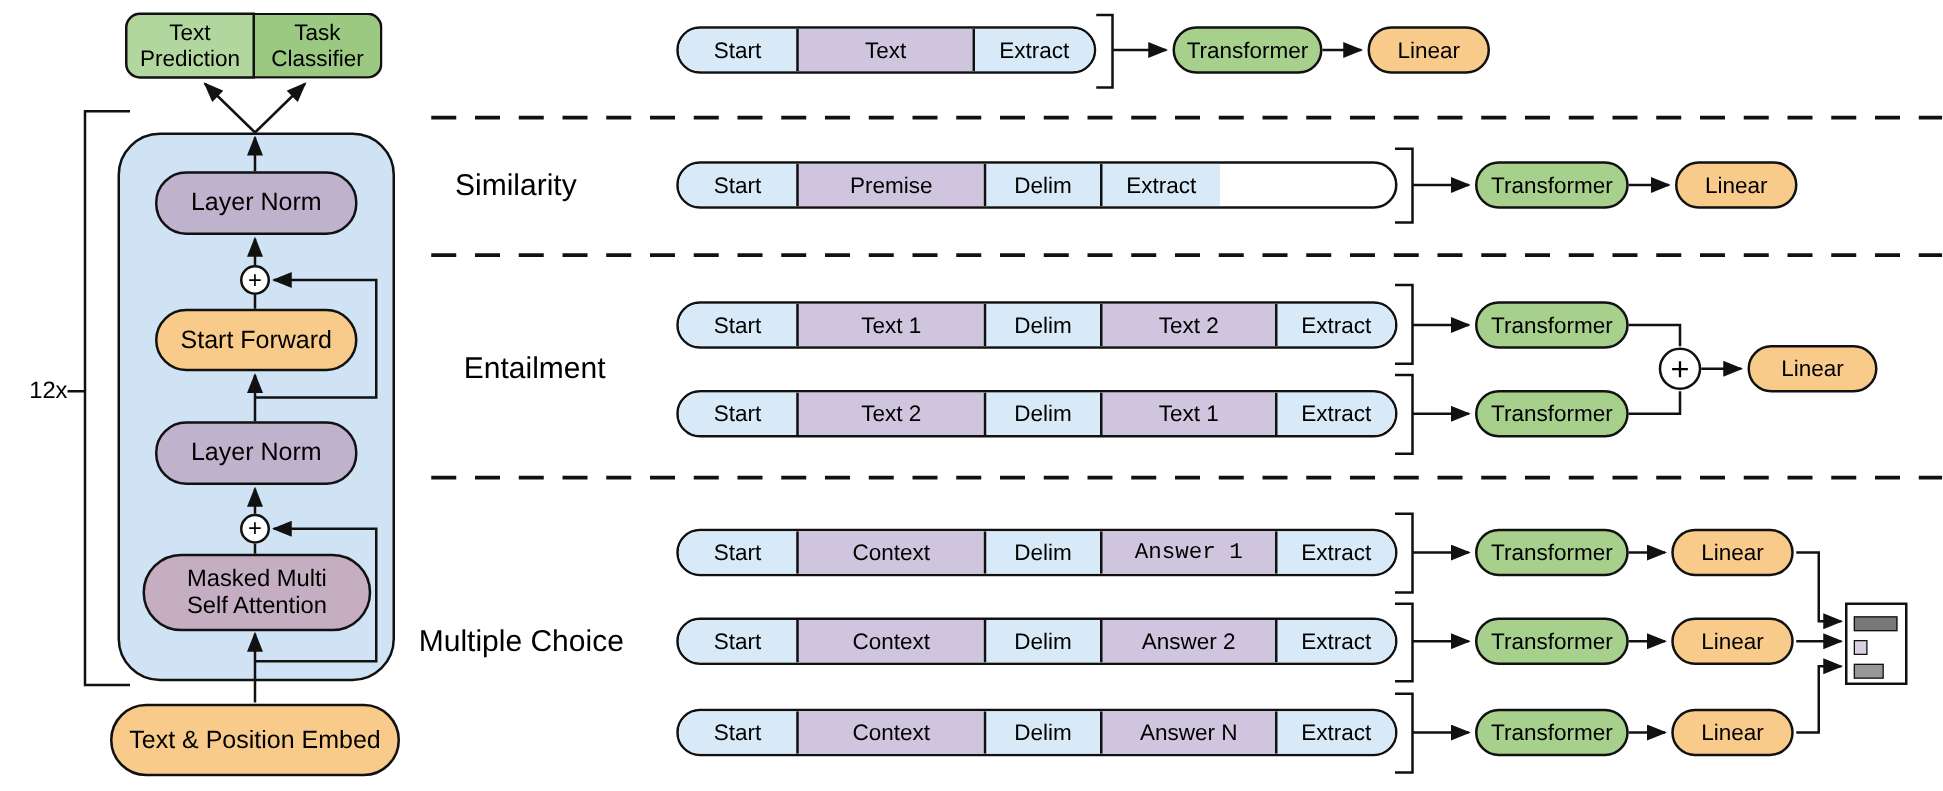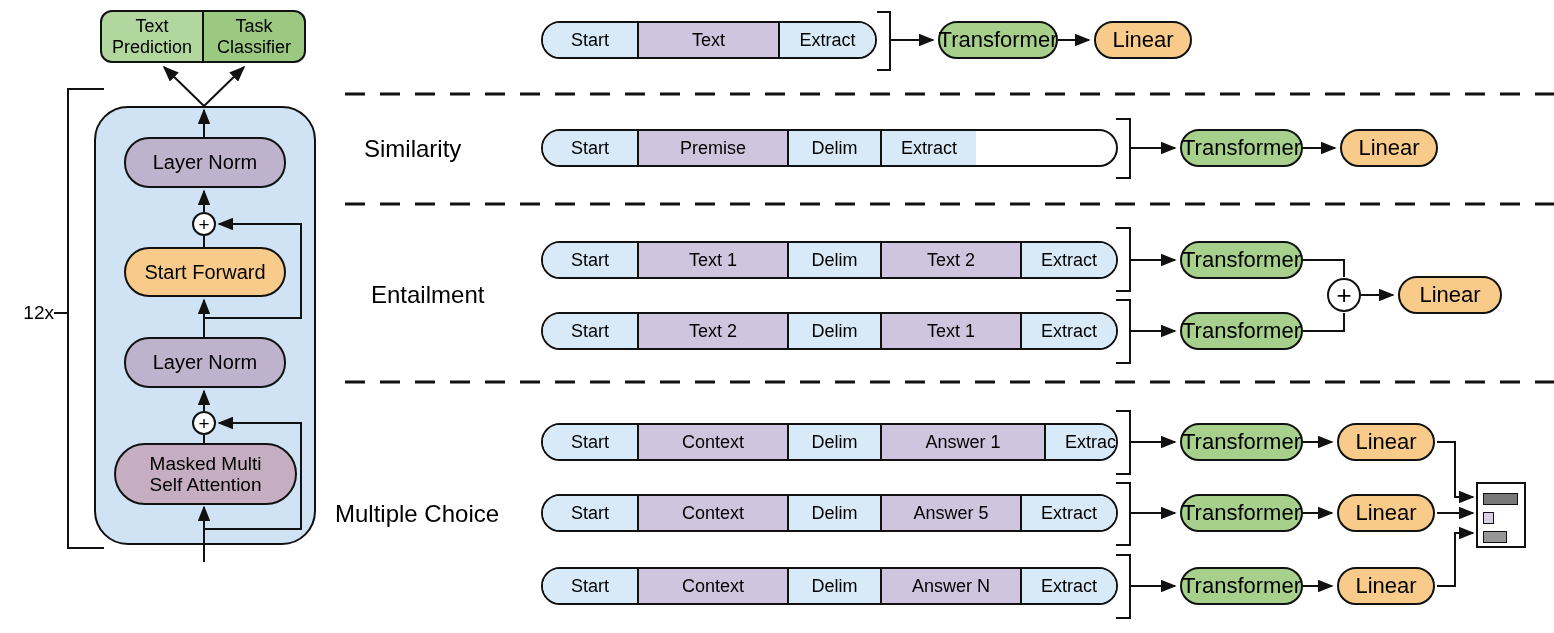--- a/index.html
+++ b/index.html
@@ -6,21 +6,21 @@
   #canvas{
     position:relative;width:1554px;height:633px;background:#ffffff;overflow:hidden;
     font-family:"Liberation Sans", sans-serif;color:#000000;
   }
   .abs{position:absolute;box-sizing:border-box;}
   svg.layer{position:absolute;left:0;top:0;pointer-events:none;z-index:2;}
   .z3{z-index:3;}
   
   .node{
     display:flex;align-items:center;justify-content:center;
-    border:2px solid #111;border-radius:19px;font-size:22px;background:#fff;
+    border:2px solid #111;border-radius:19px;font-size:18px;background:#fff;
   }
   .node.green{background:#a6d08c;}
   .node.orange{background:#f9cb8a;}
   .block{
     display:flex;align-items:center;justify-content:center;text-align:center;
     border:2px solid #111;font-size:20px;white-space:pre-line;line-height:1.12;
   }
   .purple{background:#bfb2cc;}
   .pink{background:#c5aec1;text-align:right;}
   .orangebg{background:#f9cb8a;}
@@ -137,20 +137,21 @@
 
   <div class="abs block orangebg z3" style="left:124px;top:247px;width:162px;height:50px;border-radius:25px;">Start Forward</div>
 
   <div class="abs block purple z3" style="left:124px;top:337px;width:162px;height:51px;border-radius:25px;">Layer Norm</div>
 
   <div class="abs plus z3" style="left:192px;top:411px;width:24px;height:24px;">+</div>
 
   <div class="abs block pink z3" style="left:114px;top:443px;width:183px;height:62px;border-radius:31px;font-size:19px;">Masked Multi
 Self Attention</div>
 
+  <div class="abs block orangebg z3" style="left:88px;top:563px;width:232px;height:58px;border-radius:29px;">Text &amp; Position Embed</div>
 
   <div class="abs tasklabel z3" style="left:364px;top:135px;">Similarity</div>
   <div class="abs tasklabel z3" style="left:371px;top:281px;">Entailment</div>
   <div class="abs tasklabel z3" style="left:335px;top:500px;">Multiple Choice</div>
 
   <div class="abs pill z3" style="left:541px;top:21px;width:336px;">
     <div class="cell c-blue" style="width:94px;">Start</div>
     <div class="cell c-purple" style="width:141px;">Text</div>
     <div class="cell c-blue" style="width:97px;">Extract</div>
   </div>
@@ -182,28 +183,28 @@
   </div>
   <div class="abs node green z3" style="left:1180px;top:241px;width:123px;height:38px;">Transformer</div>
   <div class="abs node green z3" style="left:1180px;top:312px;width:123px;height:38px;">Transformer</div>
   <div class="abs plus big z3" style="left:1327px;top:278px;width:34px;height:34px;">+</div>
   <div class="abs node orange z3" style="left:1398px;top:276px;width:104px;height:38px;">Linear</div>
 
   <div class="abs pill z3" style="left:541px;top:423px;width:577px;">
     <div class="cell c-blue" style="width:94px;">Start</div>
     <div class="cell c-purple" style="width:150px;">Context</div>
     <div class="cell c-blue" style="width:93px;">Delim</div>
-    <div class="cell c-purple" style="width:164px;">Answer 1</div>
+    <div class="cell c-purple" style="width:140px;font-family:Liberation Mono, monospace;">Answer 1</div>
     <div class="cell c-blue" style="width:96px;">Extract</div>
   </div>
   <div class="abs pill z3" style="left:541px;top:494px;width:577px;">
     <div class="cell c-blue" style="width:94px;">Start</div>
     <div class="cell c-purple" style="width:150px;">Context</div>
     <div class="cell c-blue" style="width:93px;">Delim</div>
-    <div class="cell c-purple" style="width:140px;">Answer 5</div>
+    <div class="cell c-purple" style="width:140px;">Answer 2</div>
     <div class="cell c-blue" style="width:96px;">Extract</div>
   </div>
   <div class="abs pill z3" style="left:541px;top:567px;width:577px;">
     <div class="cell c-blue" style="width:94px;">Start</div>
     <div class="cell c-purple" style="width:150px;">Context</div>
     <div class="cell c-blue" style="width:93px;">Delim</div>
     <div class="cell c-purple" style="width:140px;">Answer N</div>
     <div class="cell c-blue" style="width:96px;">Extract</div>
   </div>
   <div class="abs node green z3" style="left:1180px;top:423px;width:123px;height:38px;">Transformer</div>

